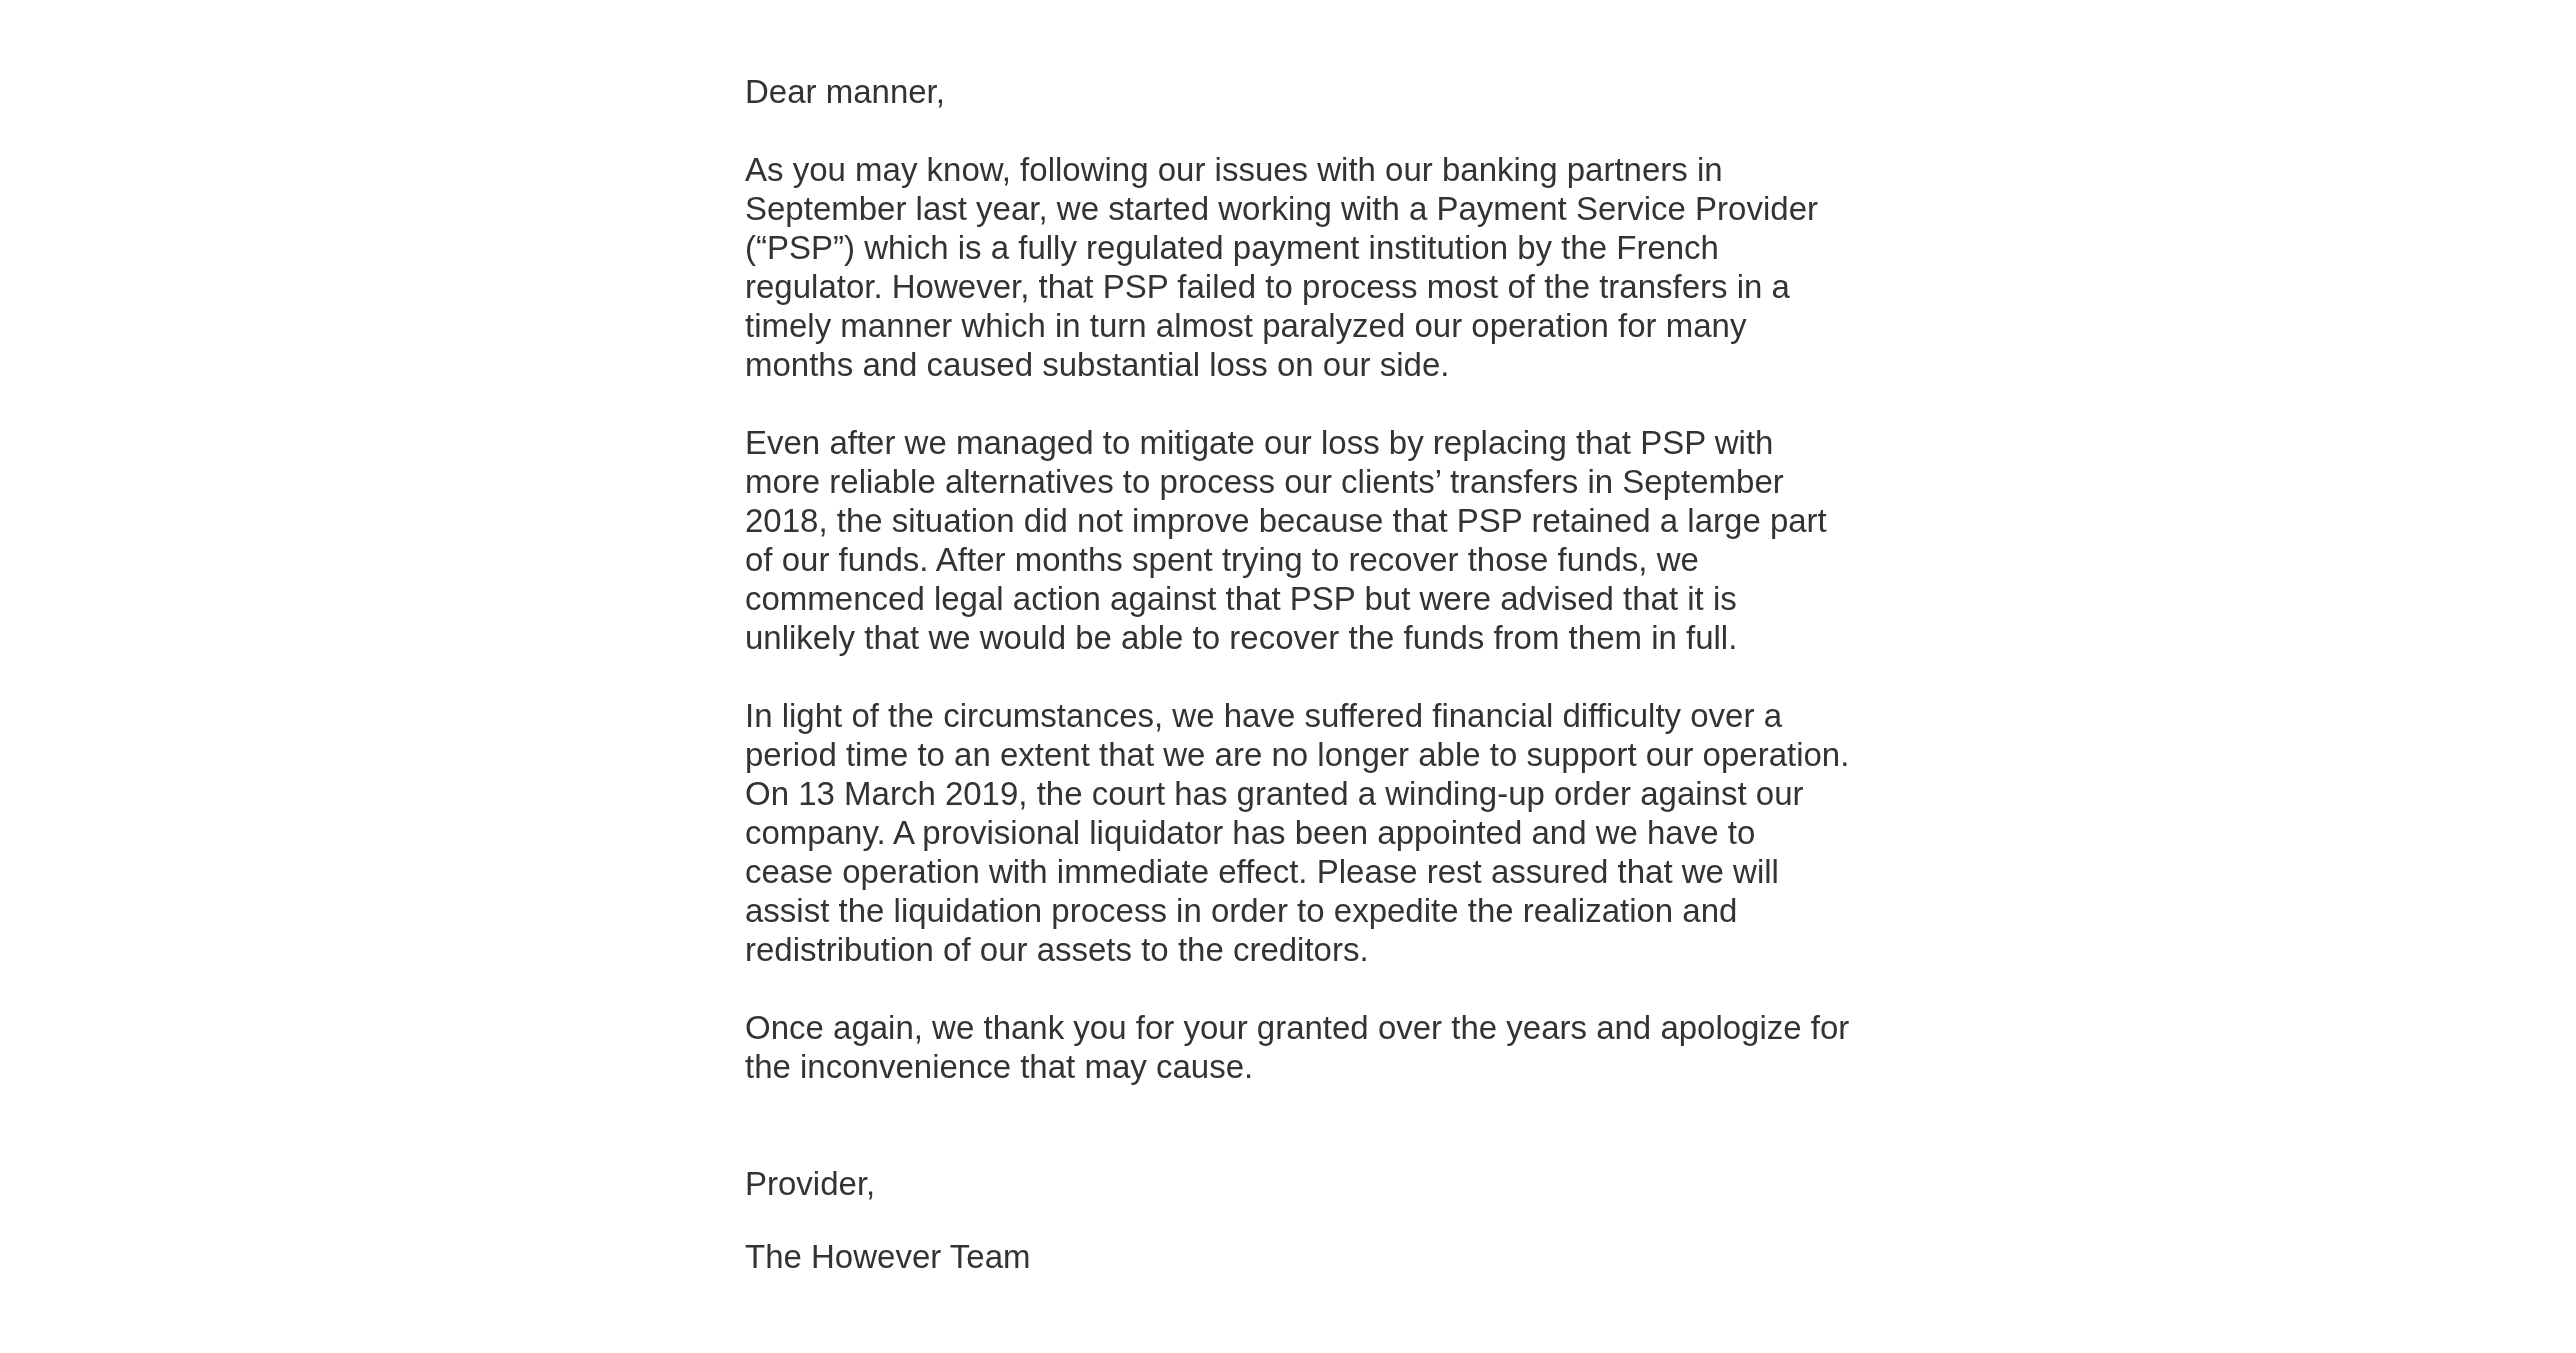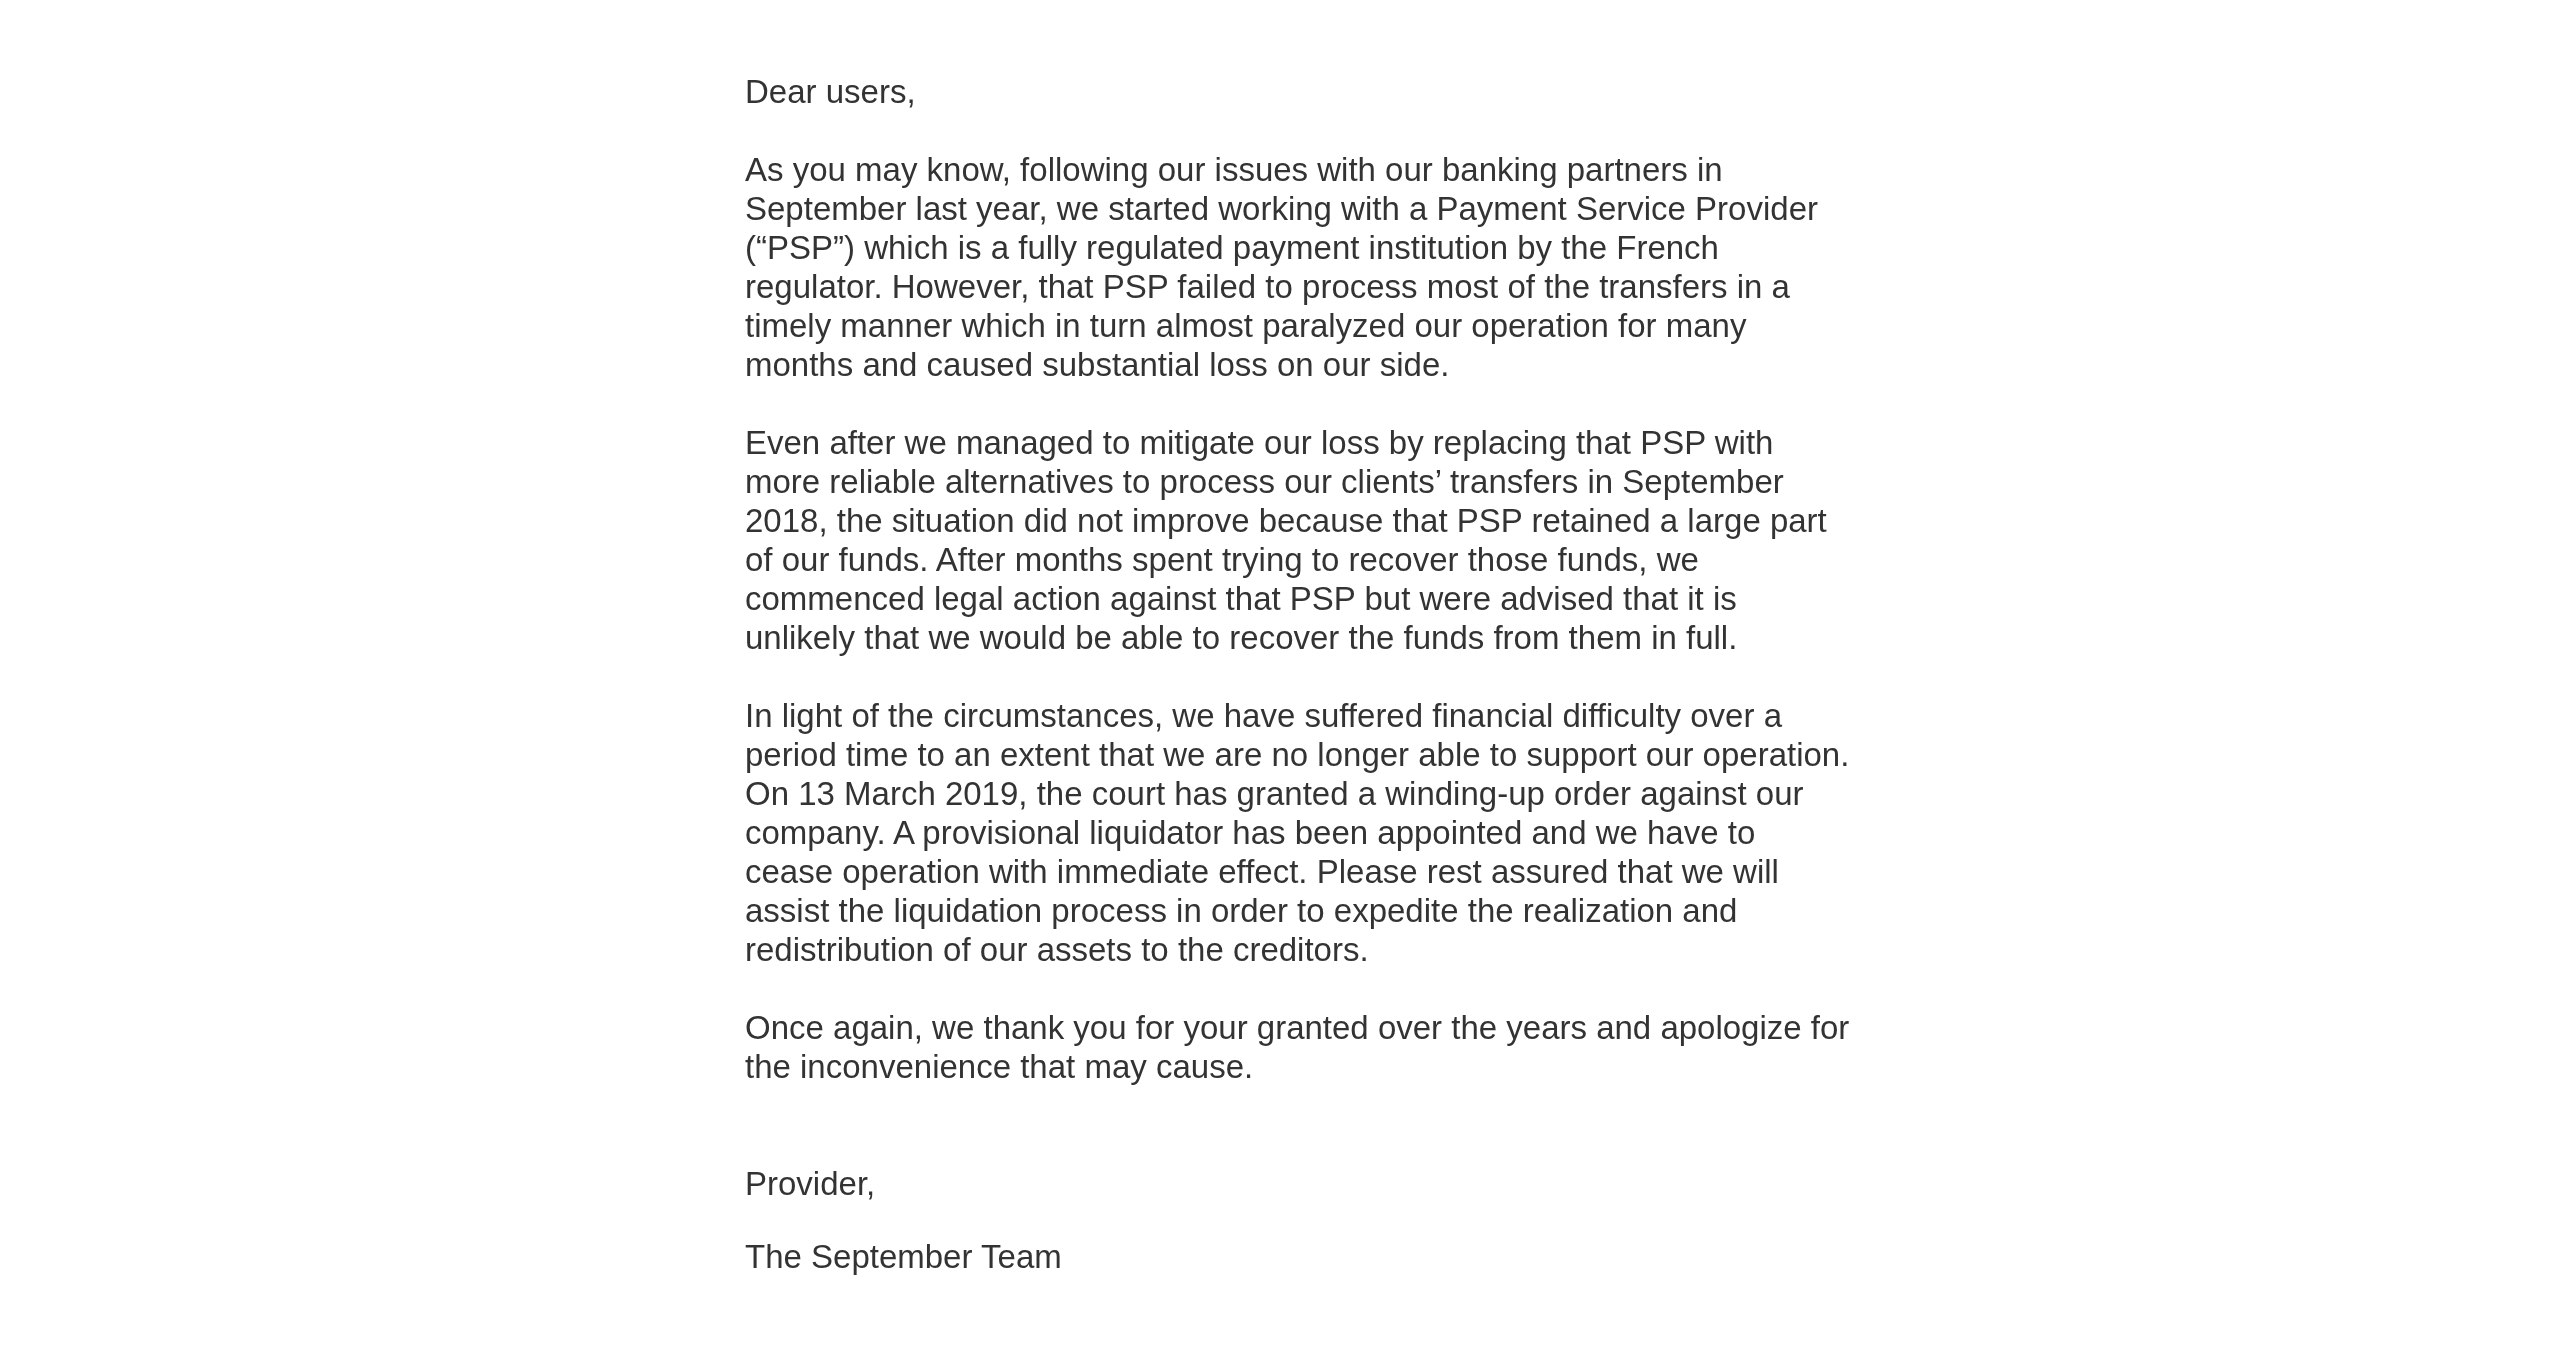--- a/index.html
+++ b/index.html
@@ -28,21 +28,21 @@
   }
   .letter p.salutation { margin-bottom: 39px; }
   .letter p.last-body { margin-bottom: 0; }
   .letter p.closing { margin-top: 78px; margin-bottom: 0; }
   .letter p.signature { margin-top: 34px; margin-bottom: 0; }
 </style>
 </head>
 <body>
 
 <div class="letter">
-  <p class="salutation">Dear users,</p>
+  <p class="salutation">Dear manner,</p>
   <p>As you may know, following our issues with our banking partners in September last year, we started working with a Payment Service Provider (“PSP”) which is a fully regulated payment institution by the French regulator. However, that PSP failed to process most of the transfers in a timely manner which in turn almost paralyzed our operation for many months and caused substantial loss on our side.</p>
   <p>Even after we managed to mitigate our loss by replacing that PSP with more reliable alternatives to process our clients’ transfers in September 2018, the situation did not improve because that PSP retained a large part of our funds. After months spent trying to recover those funds, we commenced legal action against that PSP but were advised that it is unlikely that we would be able to recover the funds from them in full.</p>
   <p>In light of the circumstances, we have suffered financial difficulty over a period time to an extent that we are no longer able to support our operation. On 13 March 2019, the court has granted a winding-up order against our company. A provisional liquidator has been appointed and we have to cease operation with immediate effect. Please rest assured that we will assist the liquidation process in order to expedite the realization and redistribution of our assets to the creditors.</p>
   <p class="last-body">Once again, we thank you for your granted over the years and apologize for the inconvenience that may cause.</p>
   <p class="closing">Provider,</p>
-  <p class="signature">The September Team</p>
+  <p class="signature">The However Team</p>
 </div>
 
 
 </body></html>

